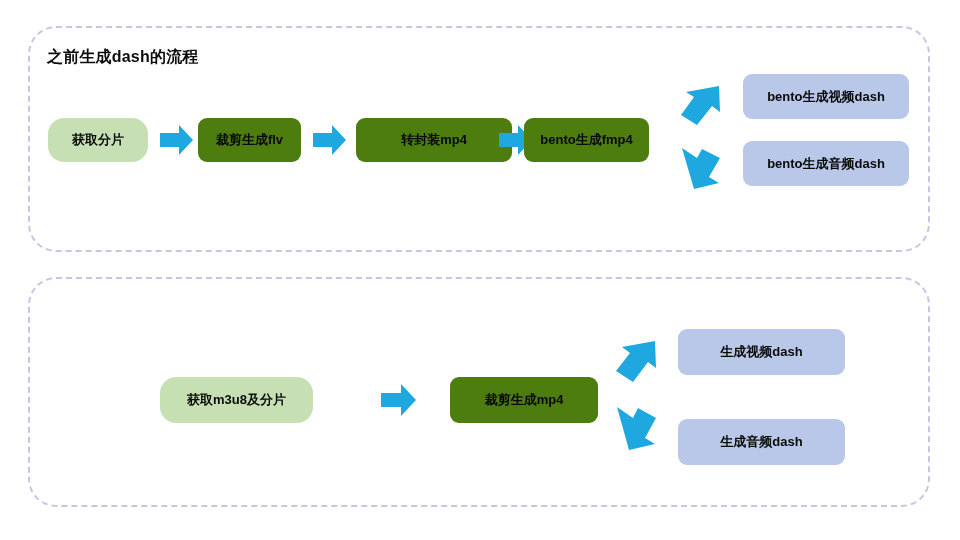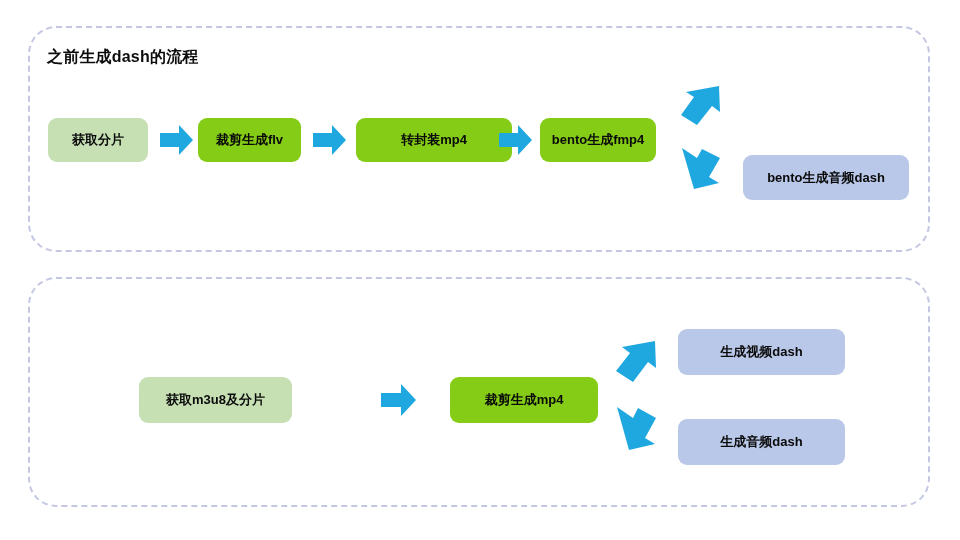--- a/index.html
+++ b/index.html
@@ -64,34 +64,34 @@
     display: flex;
     align-items: center;
     justify-content: center;
     text-align: center;
     font-size: 13px;
     font-weight: bold;
     color: #0a0a0a;
     line-height: 1.2;
     white-space: nowrap;
   }
-  .node.green    { background: #c6e0b4; }
-  .node.peach    { background: #84cc16; }
+  .node.green    { background: #c6e0b4; border-radius: 16px; }
+  .node.peach    { background: #4d7c0f; }
   .node.lavender { background: #b9c8e8; font-weight: bold; }
 
   
   #n-get-slice      { left: 48px;  top: 118px; width: 100px; height: 44px; }
   #n-cut-flv        { left: 198px; top: 118px; width: 103px; height: 44px; }
   #n-remux-mp4      { left: 356px; top: 118px; width: 156px; height: 44px; }
-  #n-bento-fmp4     { left: 540px; top: 118px; width: 116px; height: 44px; }
+  #n-bento-fmp4     { left: 524px; top: 118px; width: 125px; height: 44px; }
   #n-bento-video    { left: 743px; top: 74px;  width: 166px; height: 45px; }
-  #n-bento-audio    { left: 743px; top: 155px; width: 166px; height: 45px; }
+  #n-bento-audio    { left: 743px; top: 141px; width: 166px; height: 45px; }
 
   
-  #n-get-m3u8       { left: 139px; top: 377px; width: 153px; height: 46px; }
+  #n-get-m3u8       { left: 160px; top: 377px; width: 153px; height: 46px; }
   #n-cut-mp4        { left: 450px; top: 377px; width: 148px; height: 46px; }
   #n-gen-video      { left: 678px; top: 329px; width: 167px; height: 46px; }
   #n-gen-audio      { left: 678px; top: 419px; width: 167px; height: 46px; }
 
   
   .arrow {
     position: absolute;
     line-height: 0;
   }
   .arrow svg { display: block; }
@@ -146,20 +146,21 @@
       <path d="M45 2 L46 28 L38 22 L23 41 L7 31 L20 13 L12 8 Z" fill="#1fa7e0"></path>
     </svg>
   </div>
 
   <div class="arrow" id="a-5">
     <svg width="50" height="44" viewBox="0 0 50 44">
       <path d="M8 2 L23 12 L28 3 L46 12 L35 31 L45 37 L20 43 Z" fill="#1fa7e0"></path>
     </svg>
   </div>
 
+  <div class="node lavender" id="n-bento-video">bento生成视频dash</div>
 
   <div class="node lavender" id="n-bento-audio">bento生成音频dash</div>
 
   <div class="section" id="section-fast"></div>
 
 
   <div class="node green" id="n-get-m3u8">获取m3u8及分片</div>
 
   <div class="arrow" id="a-6">
     <svg width="36" height="34" viewBox="0 0 36 34">

